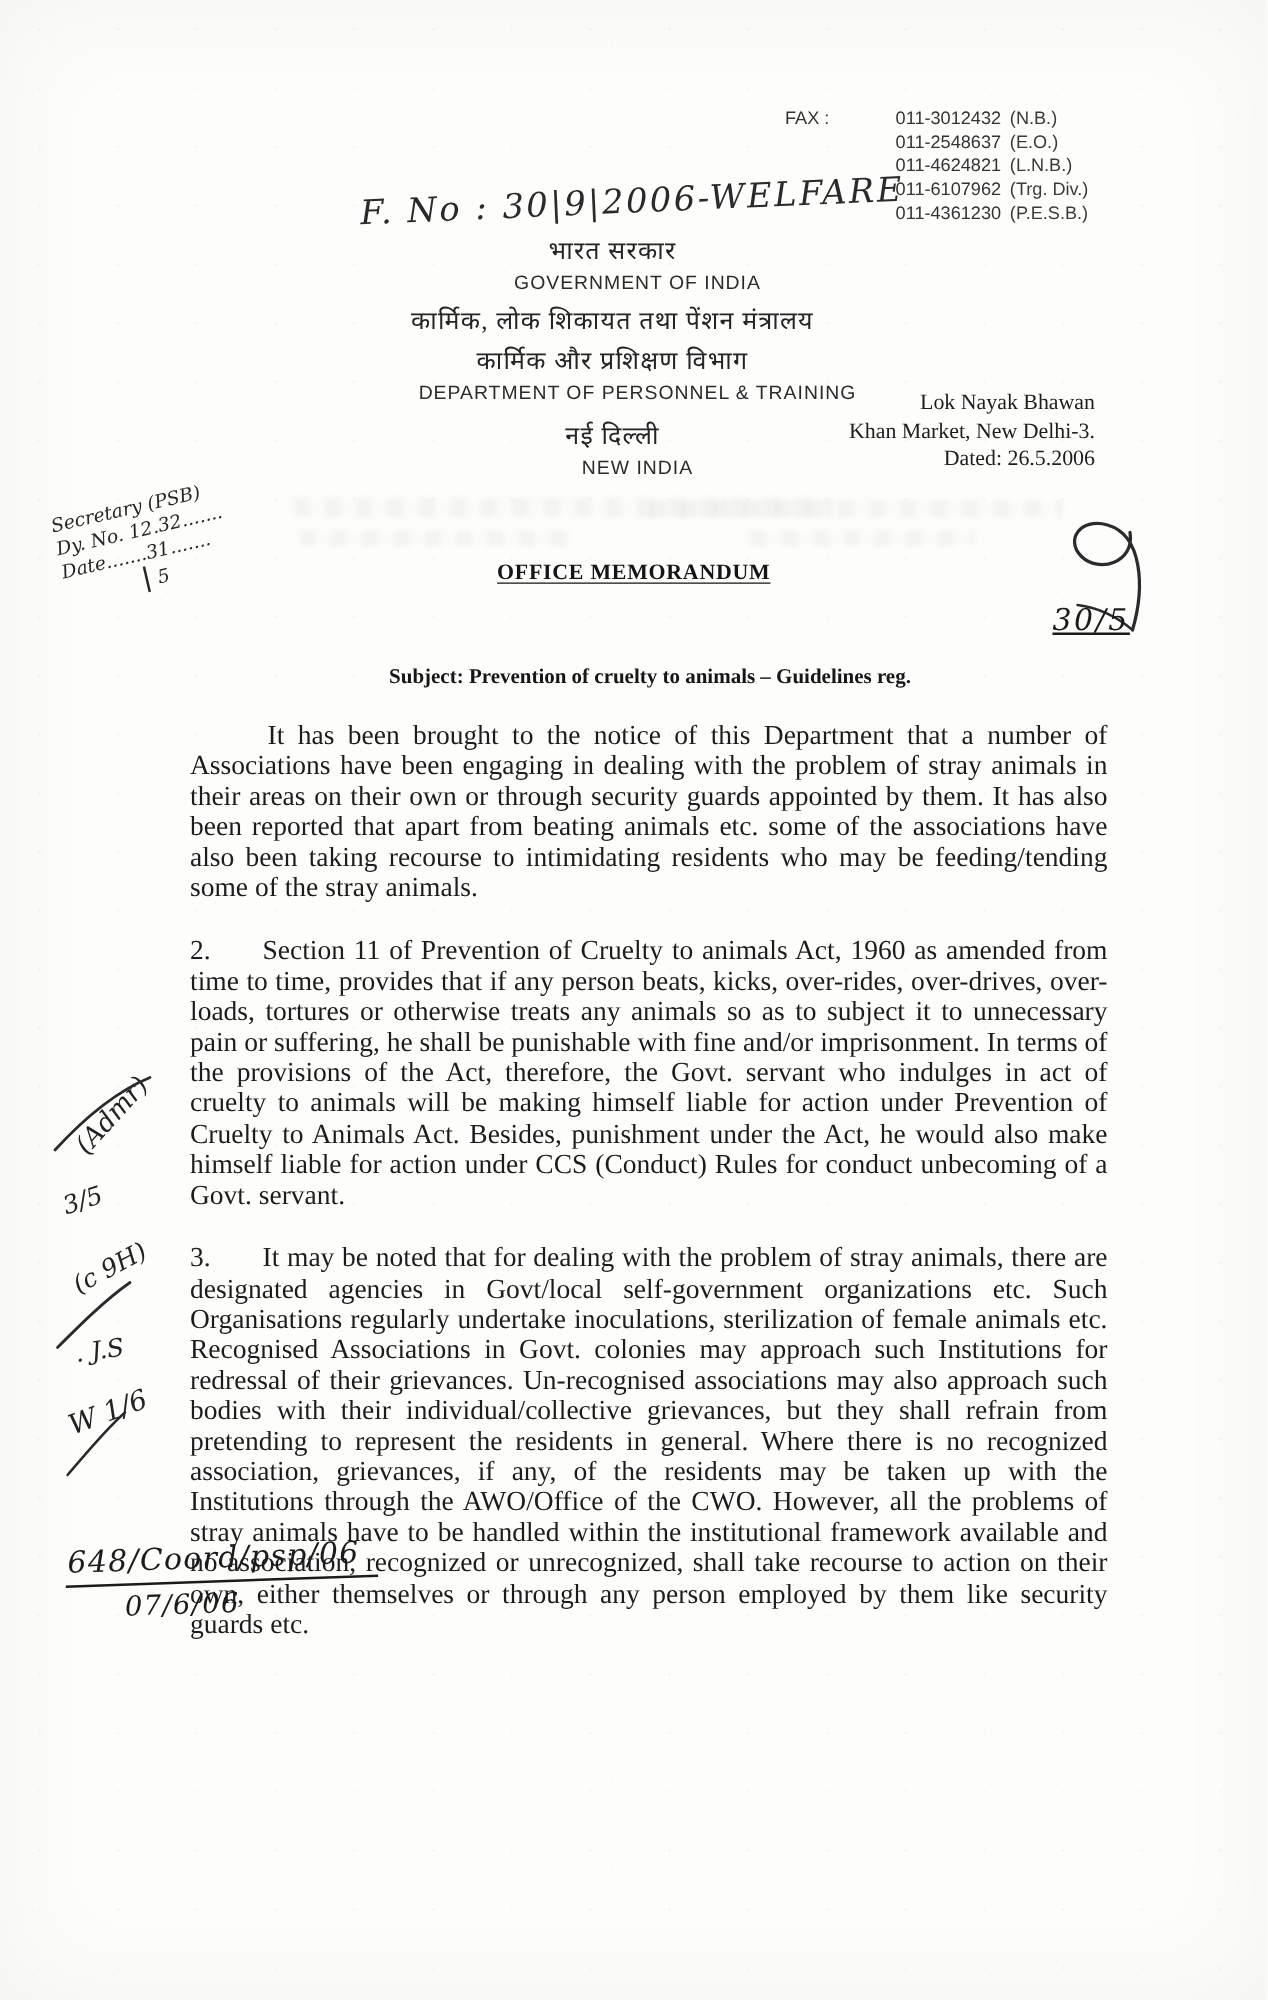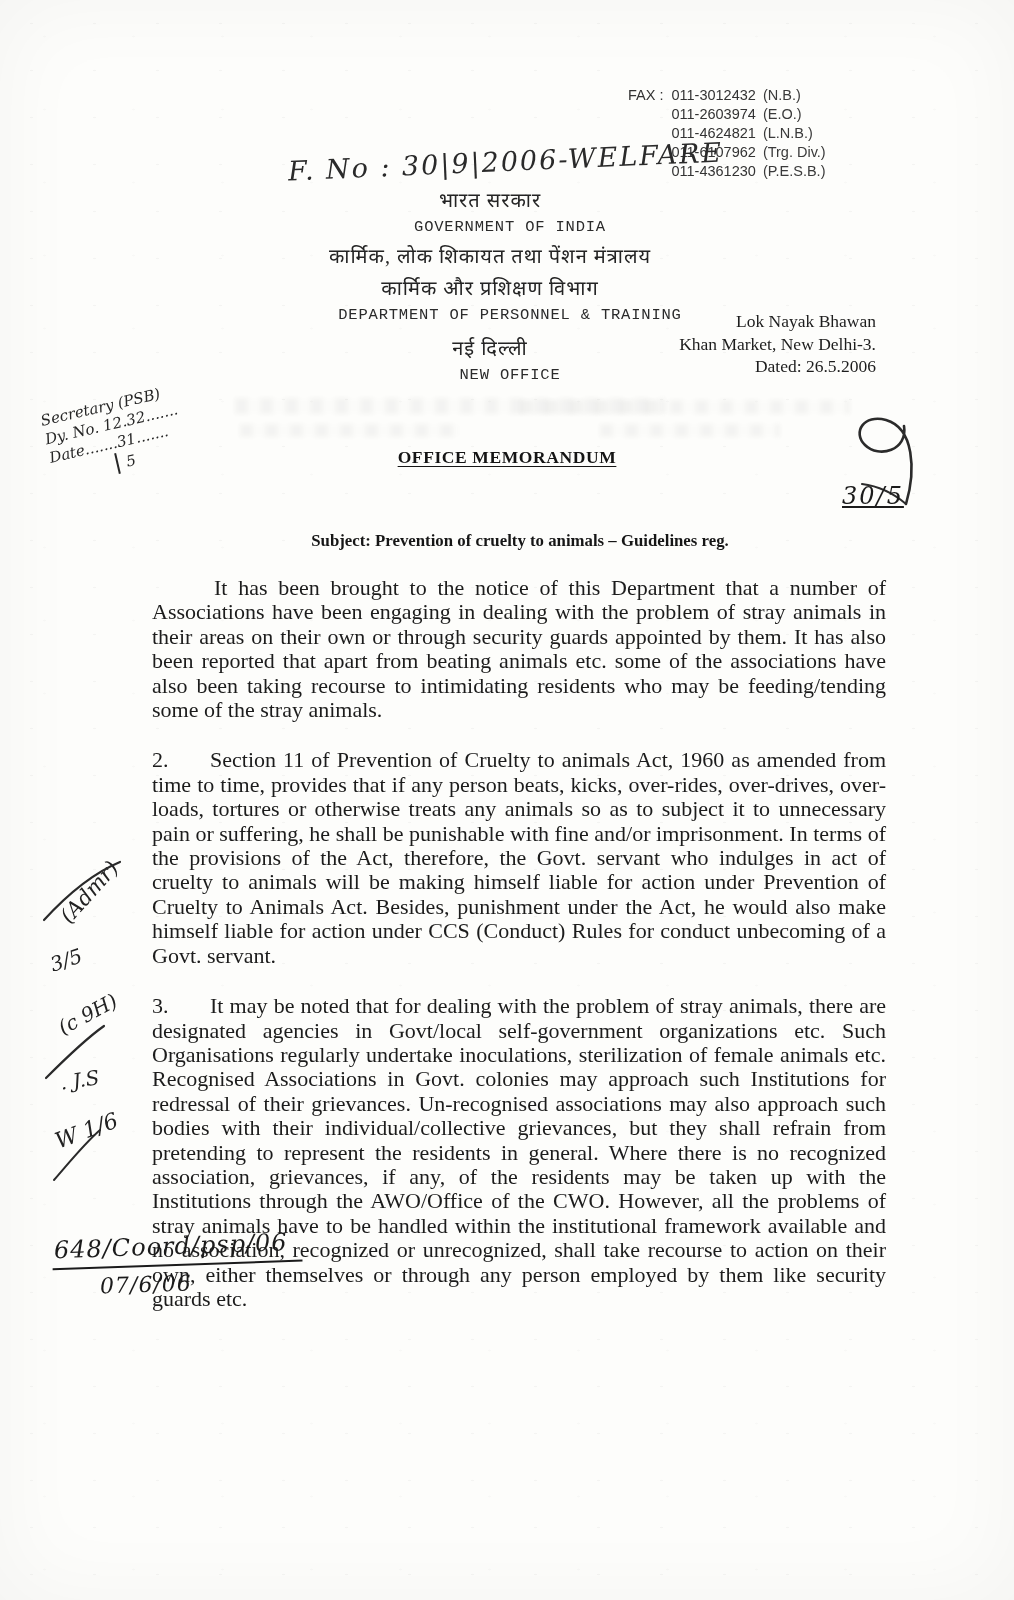--- a/index.html
+++ b/index.html
@@ -19,21 +19,21 @@
     overflow:hidden;
   }
 
   
   .fax-block {
     position:absolute; left:628px; top:86px;
     display:flex; gap:8px;
     font-family:"Liberation Sans", sans-serif;
     font-size:14.5px; line-height:19px; color:#333;
   }
-  .fax-row { display:flex; gap:7px; }
+  .fax-row { display:flex; gap:7px;margin-left:45px; }
   .fax-row .dept { color:#3a3a3a; }
 
   
   .hand {
     font-family:"DejaVu Serif", serif;
     font-style:italic;
     color:#1b1b1b;
     position:absolute;
     white-space:nowrap;
   }
@@ -51,21 +51,21 @@
   }
   .stamp .s4 { margin-left:64px; border-left:2px solid #262626; padding:2px 0 0 8px; display:inline-block; }
 
   
   .letterhead {
     position:absolute; left:0; top:186px; width:980px;
     text-align:center;
   }
   .lh-hindi { font-size:20px; color:#242424; margin-bottom:5px; letter-spacing:1px; }
   .lh-eng {
-    font-family:Liberation Mono, monospace;
+    font-family:Liberation Sans, sans-serif;
     font-size:15.5px; letter-spacing:0.8px; color:#2b2b2b;
     margin-bottom:6px;
     padding-left:40px;
   }
   .lh-gap { height:4px; }
 
   
   .address {
     position:absolute; right:138px; top:310px;
     text-align:right; font-size:17.5px; line-height:22.5px; color:#1d1d1d;
@@ -136,21 +136,21 @@
 <div class="page">
 
   <div class="fax-block">
     <div class="fax-label">FAX :</div>
     <div class="fax-numbers">
       <div class="fax-row">
         <span>011-3012432</span>
         <span class="dept">(N.B.)</span>
       </div>
       <div class="fax-row">
-        <span>011-2603974</span>
+        <span>011-2548637</span>
         <span class="dept">(E.O.)</span>
       </div>
       <div class="fax-row">
         <span>011-4624821</span>
         <span class="dept">(L.N.B.)</span>
       </div>
       <div class="fax-row">
         <span>011-6107962</span>
         <span class="dept">(Trg. Div.)</span>
       </div>
@@ -164,21 +164,21 @@
   <div class="hand file-number">F. No : 30|9|2006-WELFARE</div>
 
   <div class="letterhead">
     <div class="lh-hindi">भारत सरकार</div>
     <div class="lh-eng">GOVERNMENT OF INDIA</div>
     <div class="lh-hindi">कार्मिक, लोक शिकायत तथा पेंशन मंत्रालय</div>
     <div class="lh-hindi">कार्मिक और प्रशिक्षण विभाग</div>
     <div class="lh-eng">DEPARTMENT OF PERSONNEL &amp; TRAINING</div>
     <div class="lh-gap"></div>
     <div class="lh-hindi">नई दिल्ली</div>
-    <div class="lh-eng">NEW OFFICE</div>
+    <div class="lh-eng">NEW INDIA</div>
   </div>
 
   <div class="address">
     <div>Lok Nayak Bhawan</div>
     <div>Khan Market, New Delhi-3.</div>
     <div>Dated: 26.5.2006</div>
   </div>
 
   <div class="hand stamp">
     <div>Secretary (PSB)</div>

